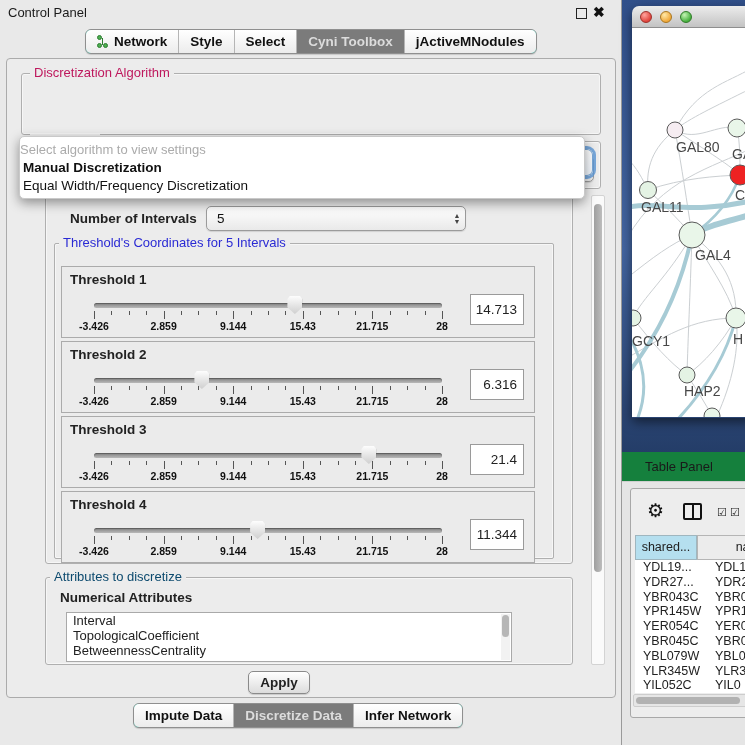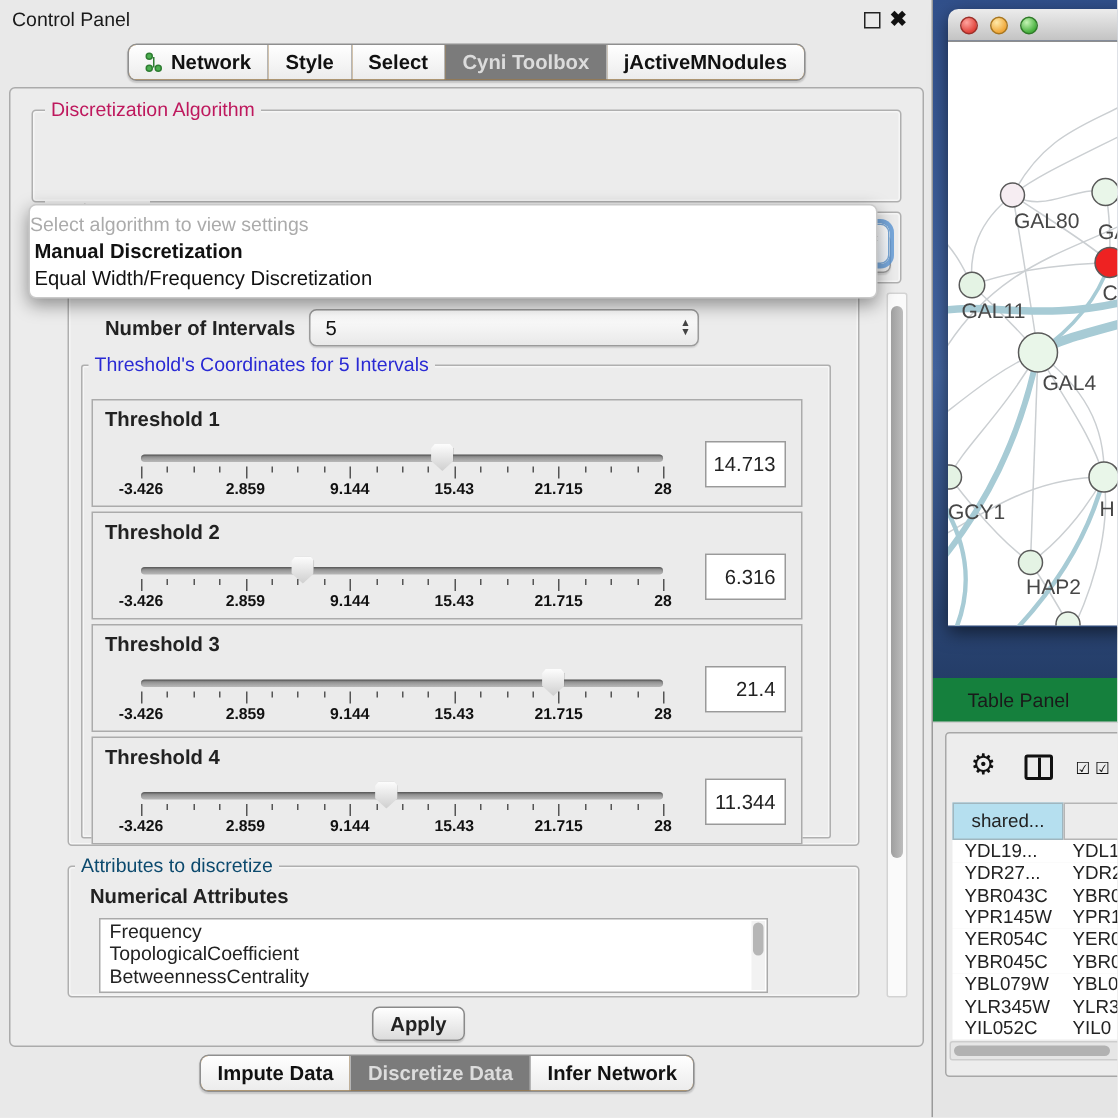--- a/index.html
+++ b/index.html
@@ -7,21 +7,21 @@
   body { font-family:"Liberation Sans", sans-serif; font-size:13px; color:#222; background:#E9E9E9; }
   .screen { position:relative; width:745px; height:745px; overflow:hidden; background:#E9E9E9; }
 
   
   .control-panel { position:absolute; left:0; top:0; width:622px; height:745px; background:#E9E9E9; border-right:1px solid #9a9a9a; }
   .titlebar { position:absolute; left:0; top:0; width:100%; height:26px; }
   .titlebar .t { position:absolute; left:8px; top:5px; font-size:13px; color:#1a1a1a; }
   .float-btn { position:absolute; left:576px; top:8px; width:11px; height:11px; border:1.5px solid #222; background:transparent; }
   .close-btn { position:absolute; left:593px; top:4px; font-size:14px; font-weight:bold; color:#111; }
 
-  .tabstrip { position:absolute; display:flex; height:25px; border:1px solid #8f8f8f; border-radius:6px; overflow:hidden; background:#a16207; box-shadow:0 1px 1px rgba(0,0,0,.15); }
+  .tabstrip { position:absolute; display:flex; height:25px; border:1px solid #8f8f8f; border-radius:6px; overflow:hidden; background:#5eead4; box-shadow:0 1px 1px rgba(0,0,0,.15); }
   .tabstrip .tab { display:flex; align-items:center; gap:5px; padding:0 11px; font-size:13.5px; font-weight:bold; background:linear-gradient(#ffffff,#ececec); color:#111; border-right:1px solid #b5b5b5; cursor:default; }
   .tabstrip .tab:last-child { border-right:none; }
   .tabstrip .tab.active { background:#7b7b7b; color:#dcdcdc; }
   .top-tabs { left:85px; top:29px; }
   .bottom-tabs { left:133px; top:703px; }
   .net-ico { display:inline-block; width:12px; height:14px; position:relative; }
   .net-ico i { position:absolute; width:5px; height:5px; border-radius:50%; background:#4caf50; border:1px solid #2e7d32; }
   .net-ico i:nth-child(1){ left:3px; top:0; } .net-ico i:nth-child(2){ left:0; top:8px; } .net-ico i:nth-child(3){ left:6px; top:8px; }
   .net-ico b { position:absolute; left:5px; top:3px; width:1px; height:7px; background:#2e7d32; }
 
@@ -79,21 +79,21 @@
   .tp-header { position:absolute; left:0; top:452px; width:123px; height:30px; background:#15803d; border-bottom:1px solid #cfcfcf; font-size:13px; color:#1a1a1a; line-height:30px; padding-left:23px; }
   .table-panel { position:absolute; left:8px; top:488px; width:120px; height:230px; background:#EDEDED; border:1px solid #A8A8A8; border-radius:3px; overflow:hidden; }
   .tp-toolbar { position:absolute; left:0; top:0; width:100%; height:44px; }
   .gear { position:absolute; left:16px; top:12px; font-size:19px; color:#111; line-height:19px; }
   .split-ico { position:absolute; left:52px; top:14px; width:19px; height:17px; border:2px solid #111; border-radius:2px; }
   .split-ico i { position:absolute; left:7px; top:0; width:2px; height:13px; background:#111; }
   .chk { position:absolute; top:17px; font-size:11px; color:#111; }
   .tp-table { position:absolute; left:4px; top:46px; width:140px; }
   .tp-hrow { display:flex; height:25px; }
   .tp-hcell { border:1px solid #9fb6bf; background:#B5DFEF; font-size:12.5px; text-align:center; line-height:23px; white-space:nowrap; overflow:hidden; }
-  .tp-hcell.c1 { width:74px; }
+  .tp-hcell.c1 { width:62px; }
   .tp-hcell.c2 { width:66px; background:#ECECEC; border-color:#b5b5b5; text-align:right; padding-right:2px;}
   .tp-row { display:flex; height:14.8px; background:#fff; }
   .tp-cell { font-size:12.5px; line-height:14.5px; white-space:nowrap; overflow:hidden; }
   .tp-cell.c1 { width:74px; padding-left:8px; }
   .tp-cell.c2 { width:66px; padding-left:6px; }
   .hscroll { position:absolute; left:2px; top:205px; width:114px; height:13px; background:#e6e6e6; border:1px solid #cdcdcd; border-radius:2px; }
   .hscroll .th { position:absolute; left:2px; top:2px; width:104px; height:7px; border-radius:4px; background:#b2b2b2; }
 </style>
 </head>
 <body>
@@ -308,21 +308,21 @@
                 <div class="thr-value">11.344</div>
               </div>
             </div>
         </div>
       </div>
 
       <div class="groupbox" style="left:38px; top:518px; width:528px; height:88px;">
         <span class="grouplabel" style="color:#0c4a6e; left:4px;">Attributes to discretize</span>
         <span class="attr-sub">Numerical Attributes</span>
         <div class="listbox" id="attrList">
-          <div class="li">Frequency</div>
+          <div class="li">Interval</div>
             <div class="li">TopologicalCoefficient</div>
             <div class="li">BetweennessCentrality</div>
             <div class="mini-scroll">
               <div class="th"></div>
             </div>
         </div>
       </div>
 
       <div class="vscroll">
           <div class="th"></div>

